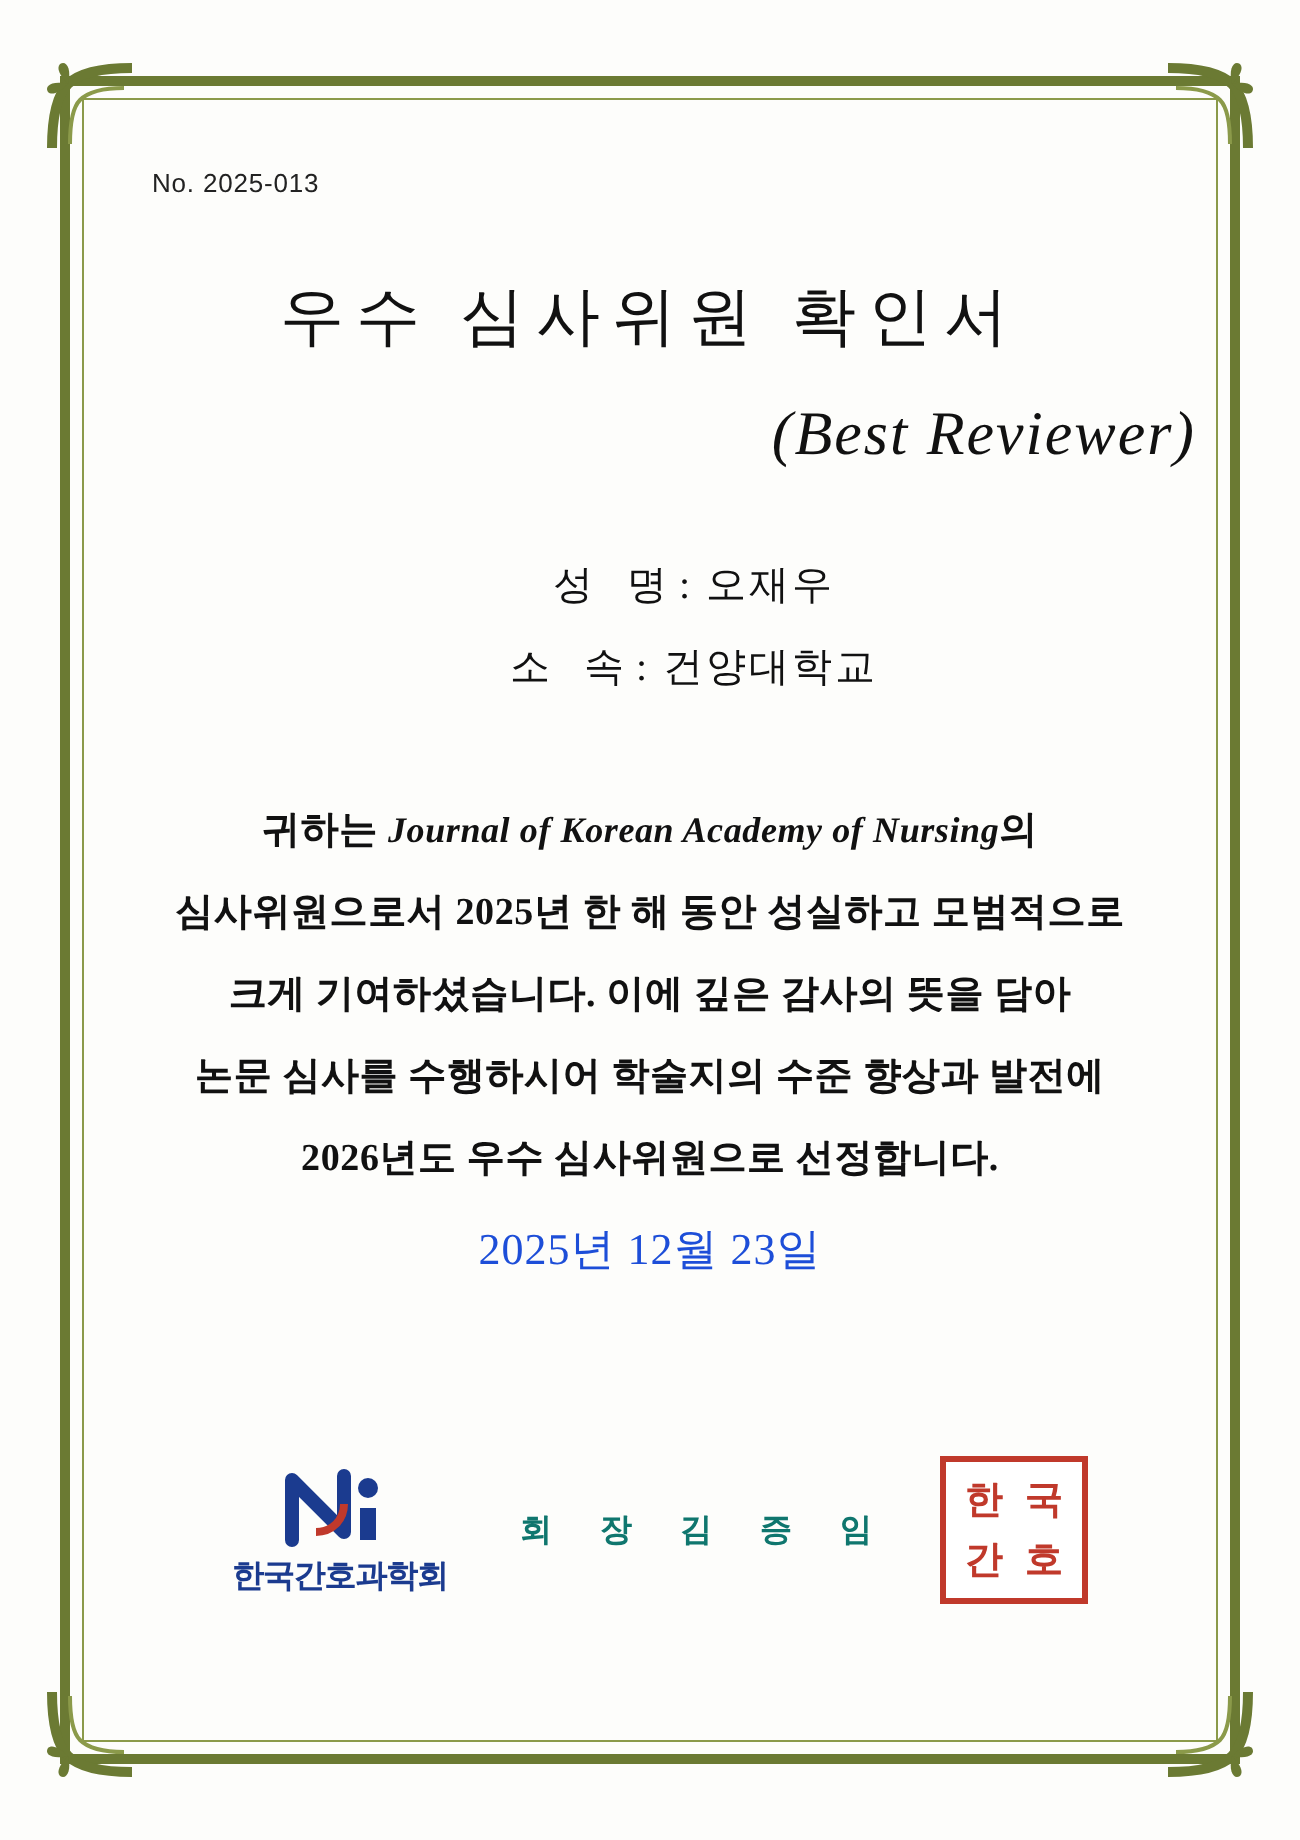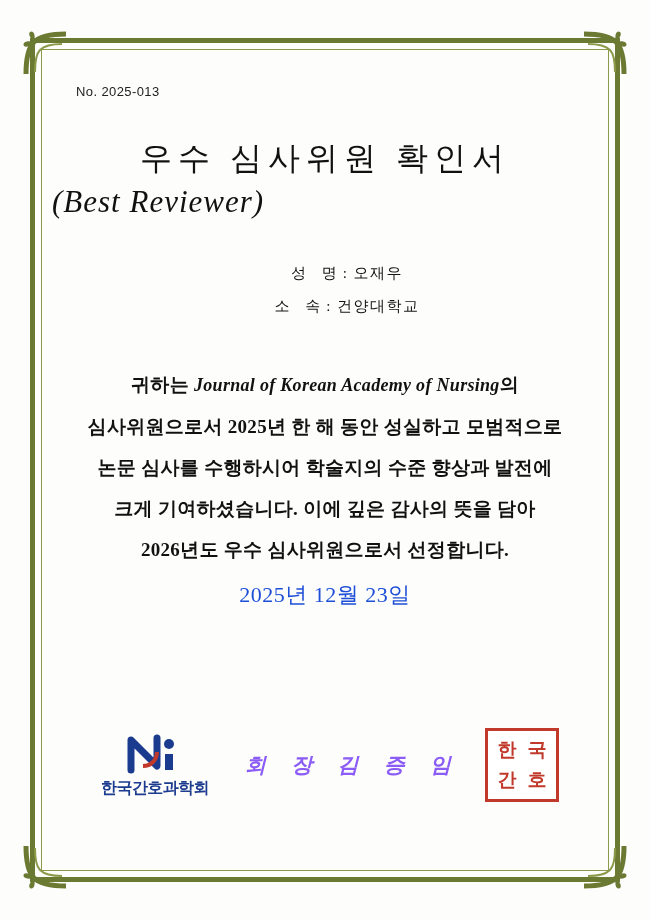--- a/index.html
+++ b/index.html
@@ -77,36 +77,36 @@
   .title-ko {
     text-align: center;
     margin-top: 38px;
     font-size: 32px;
     letter-spacing: 6px;
     font-family: "Liberation Serif", serif;
     color: #111;
     font-weight: 400;
   }
   .title-en {
-    text-align: left;
-    margin-top: 3px;
+    text-align: right;
+    margin-top: 18px;
     font-size: 31px;
     font-style: italic;
     font-family: "Liberation Serif", serif;
     color: #111;
     letter-spacing: 1px;
   }
 
   .recipient {
     margin-top: 44px;
     text-align: center;
     padding-left: 44px;
   }
   .recipient-row {
-    font-size: 15px;
+    font-size: 20px;
     letter-spacing: 1.5px;
     margin-bottom: 14px;
     color: #111;
     white-space: nowrap;
   }
   .recipient-label {
     letter-spacing: 6px;
   }
 
   .body-text {
@@ -167,26 +167,25 @@
     margin: 0 10px;
   }
   .org-name {
     font-size: 21px;
     letter-spacing: 0.5px;
     color: #111;
     font-weight: 600;
     margin-bottom: 12px;
   }
   .org-title {
-    font-size: 21px;
-    color: #8b5cf6;
+    font-size: 16px;
+    color: #0f766e;
     font-weight: 600;
     letter-spacing: 10px;
     padding-left: 10px;
-    font-style: italic;
   }
 
   .seal {
     width: 74px;
     height: 74px;
     margin-left: 14px;
     border: 3px solid #c0392b;
     box-sizing: border-box;
     position: relative;
     background: #fff;
@@ -264,23 +263,23 @@
       <div class="recipient-row">
         <span class="recipient-label">소 속</span><span>: 건양대학교</span>
       </div>
     </div>
 
     <div class="body-text">
       <div class="body-line">
         <span>귀하는 </span><span class="journal">Journal of Korean Academy of Nursing</span><span>의</span>
       </div>
       <div class="body-line">심사위원으로서 2025년 한 해 동안 성실하고 모범적으로</div>
+      <div class="body-line">크게 기여하셨습니다. 이에 깊은 감사의 뜻을 담아</div>
       <div class="body-line">논문 심사를 수행하시어 학술지의 수준 향상과 발전에</div>
-      <div class="body-line">크게 기여하셨습니다. 이에 깊은 감사의 뜻을 담아</div>
-      <div class="body-line">2026년도 우수 심사위원으로서 선정합니다.</div>
+      <div class="body-line">2026년도 우수 심사위원으로 선정합니다.</div>
     </div>
 
     <div class="date-line">2025년 12월 23일</div>
 
     <div class="signature">
 
       <div class="logo">
         <div class="logo-mark">
           <svg width="64" height="44" viewBox="0 0 64 44">
             <path d="M8 38 L8 8 L34 34 L34 6" fill="none" stroke="#1b3b8f" stroke-width="7" stroke-linecap="round" stroke-linejoin="round"></path>

